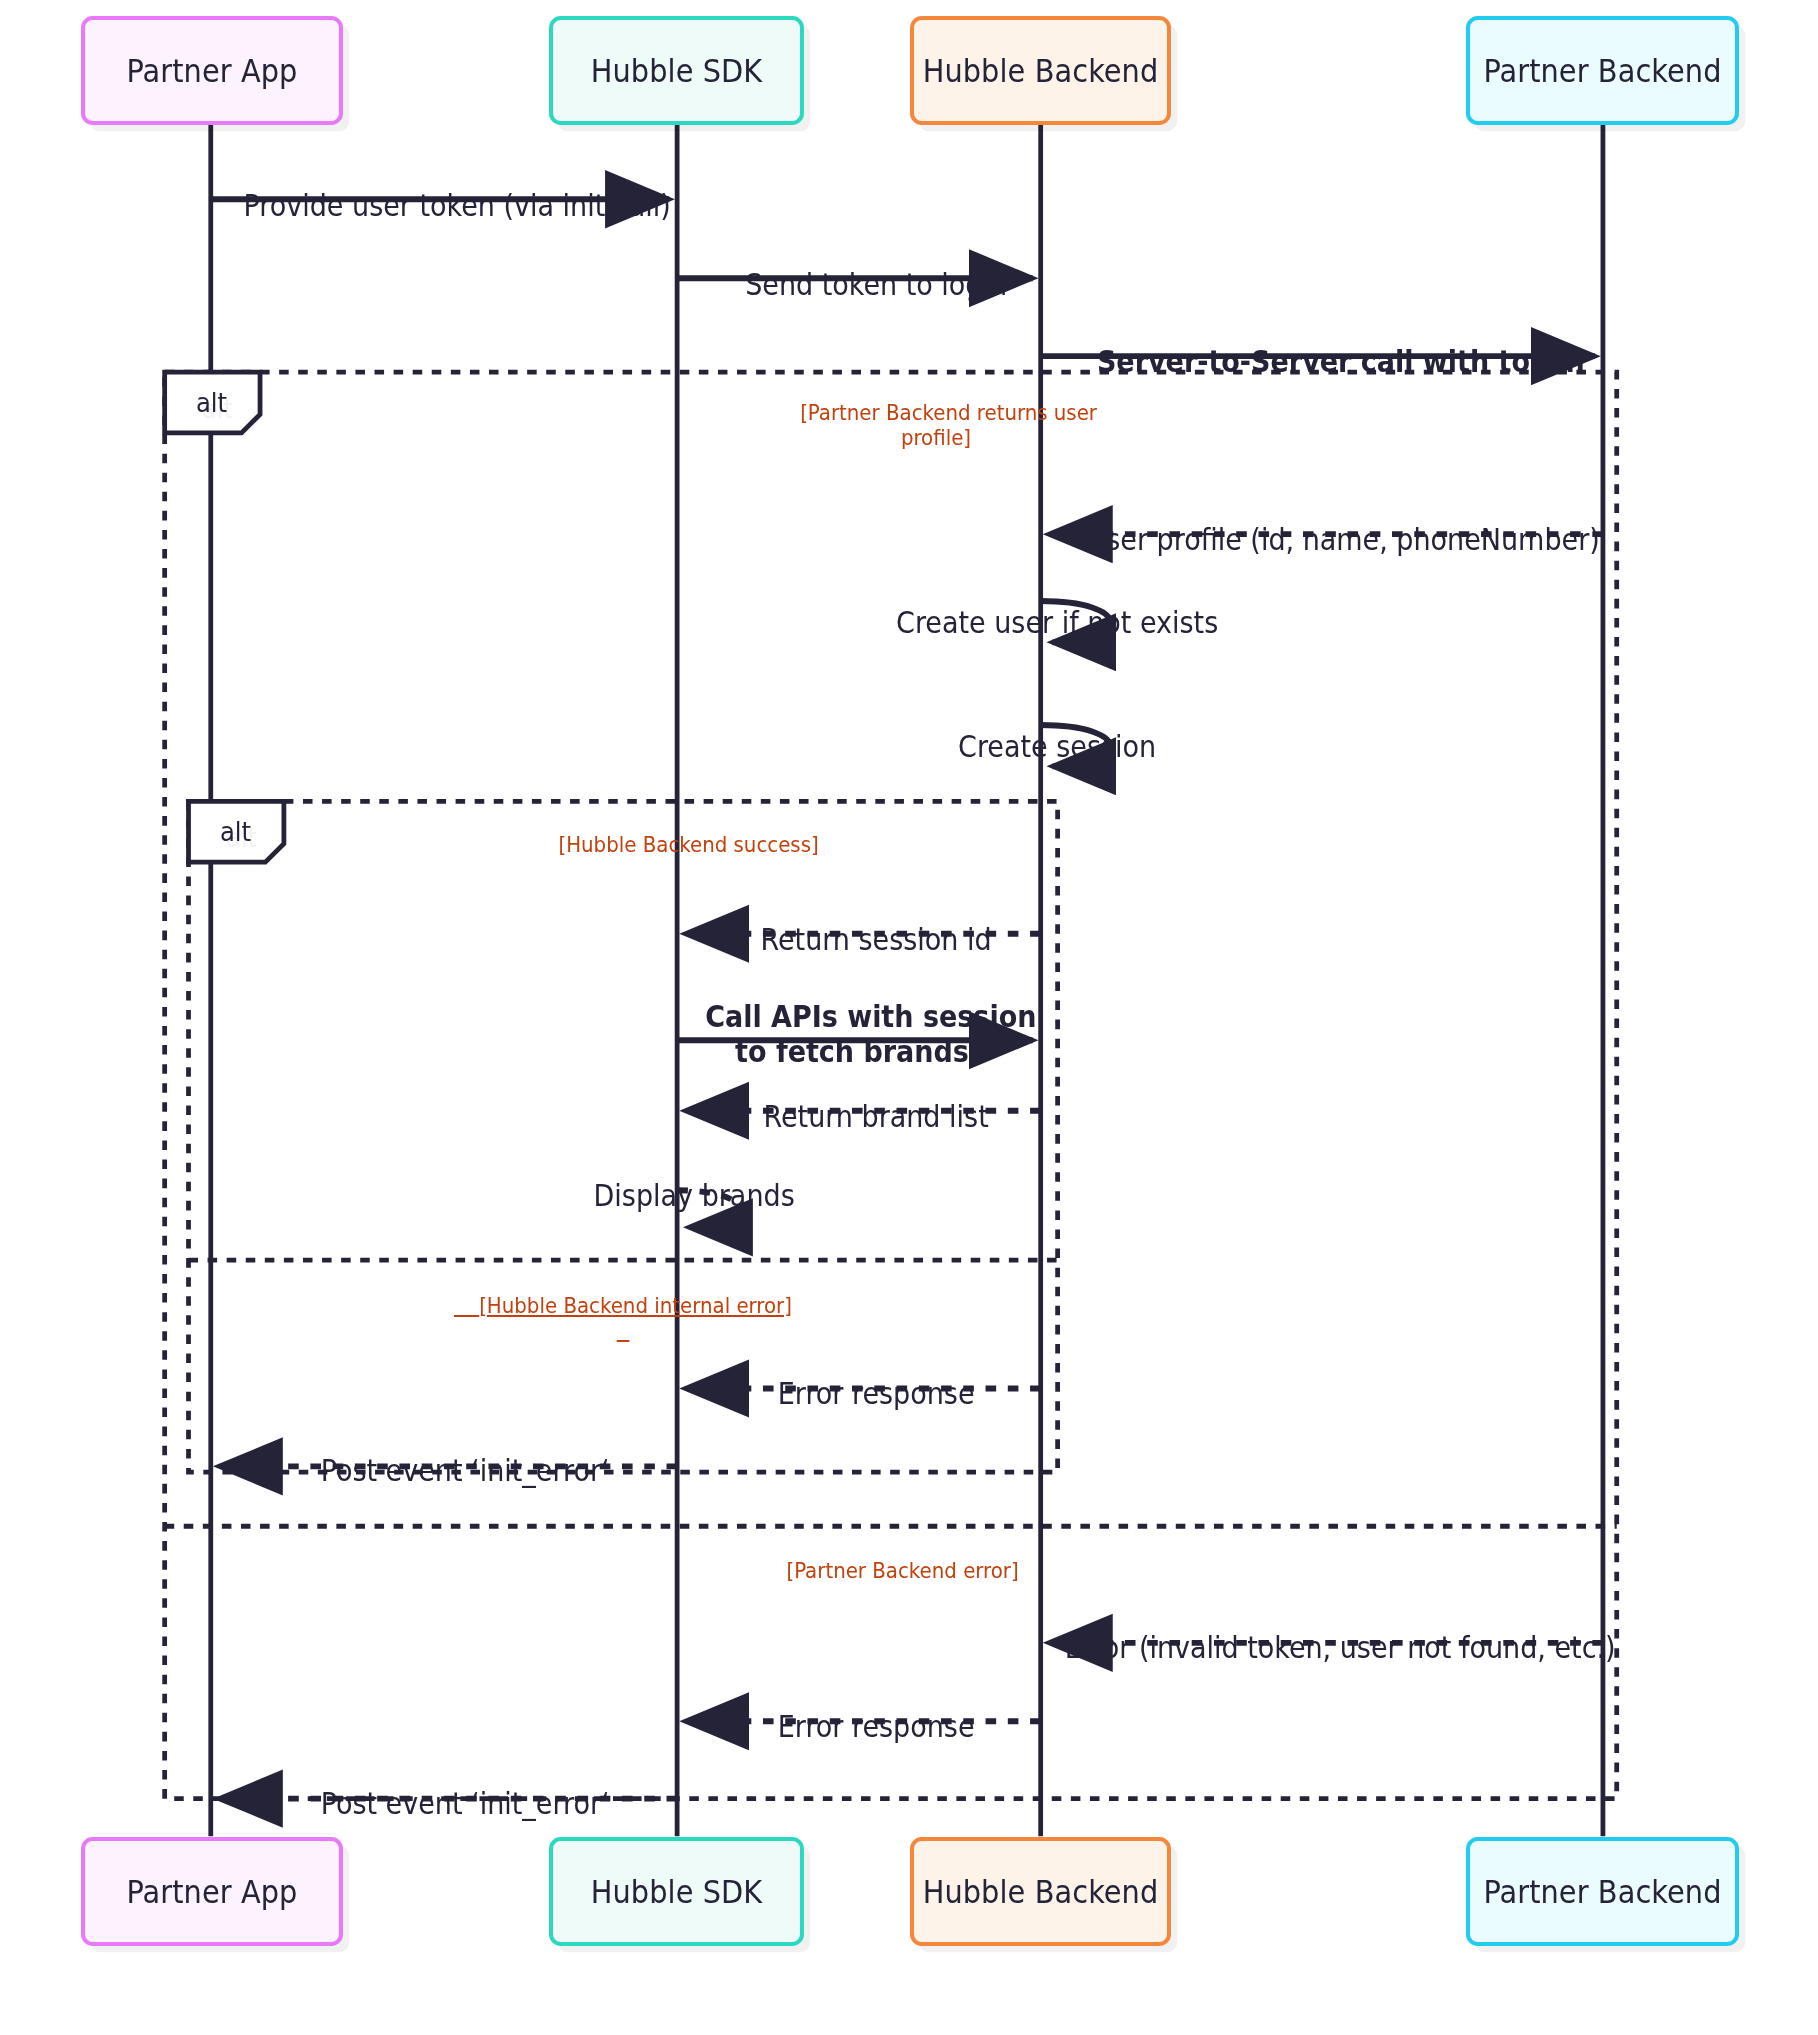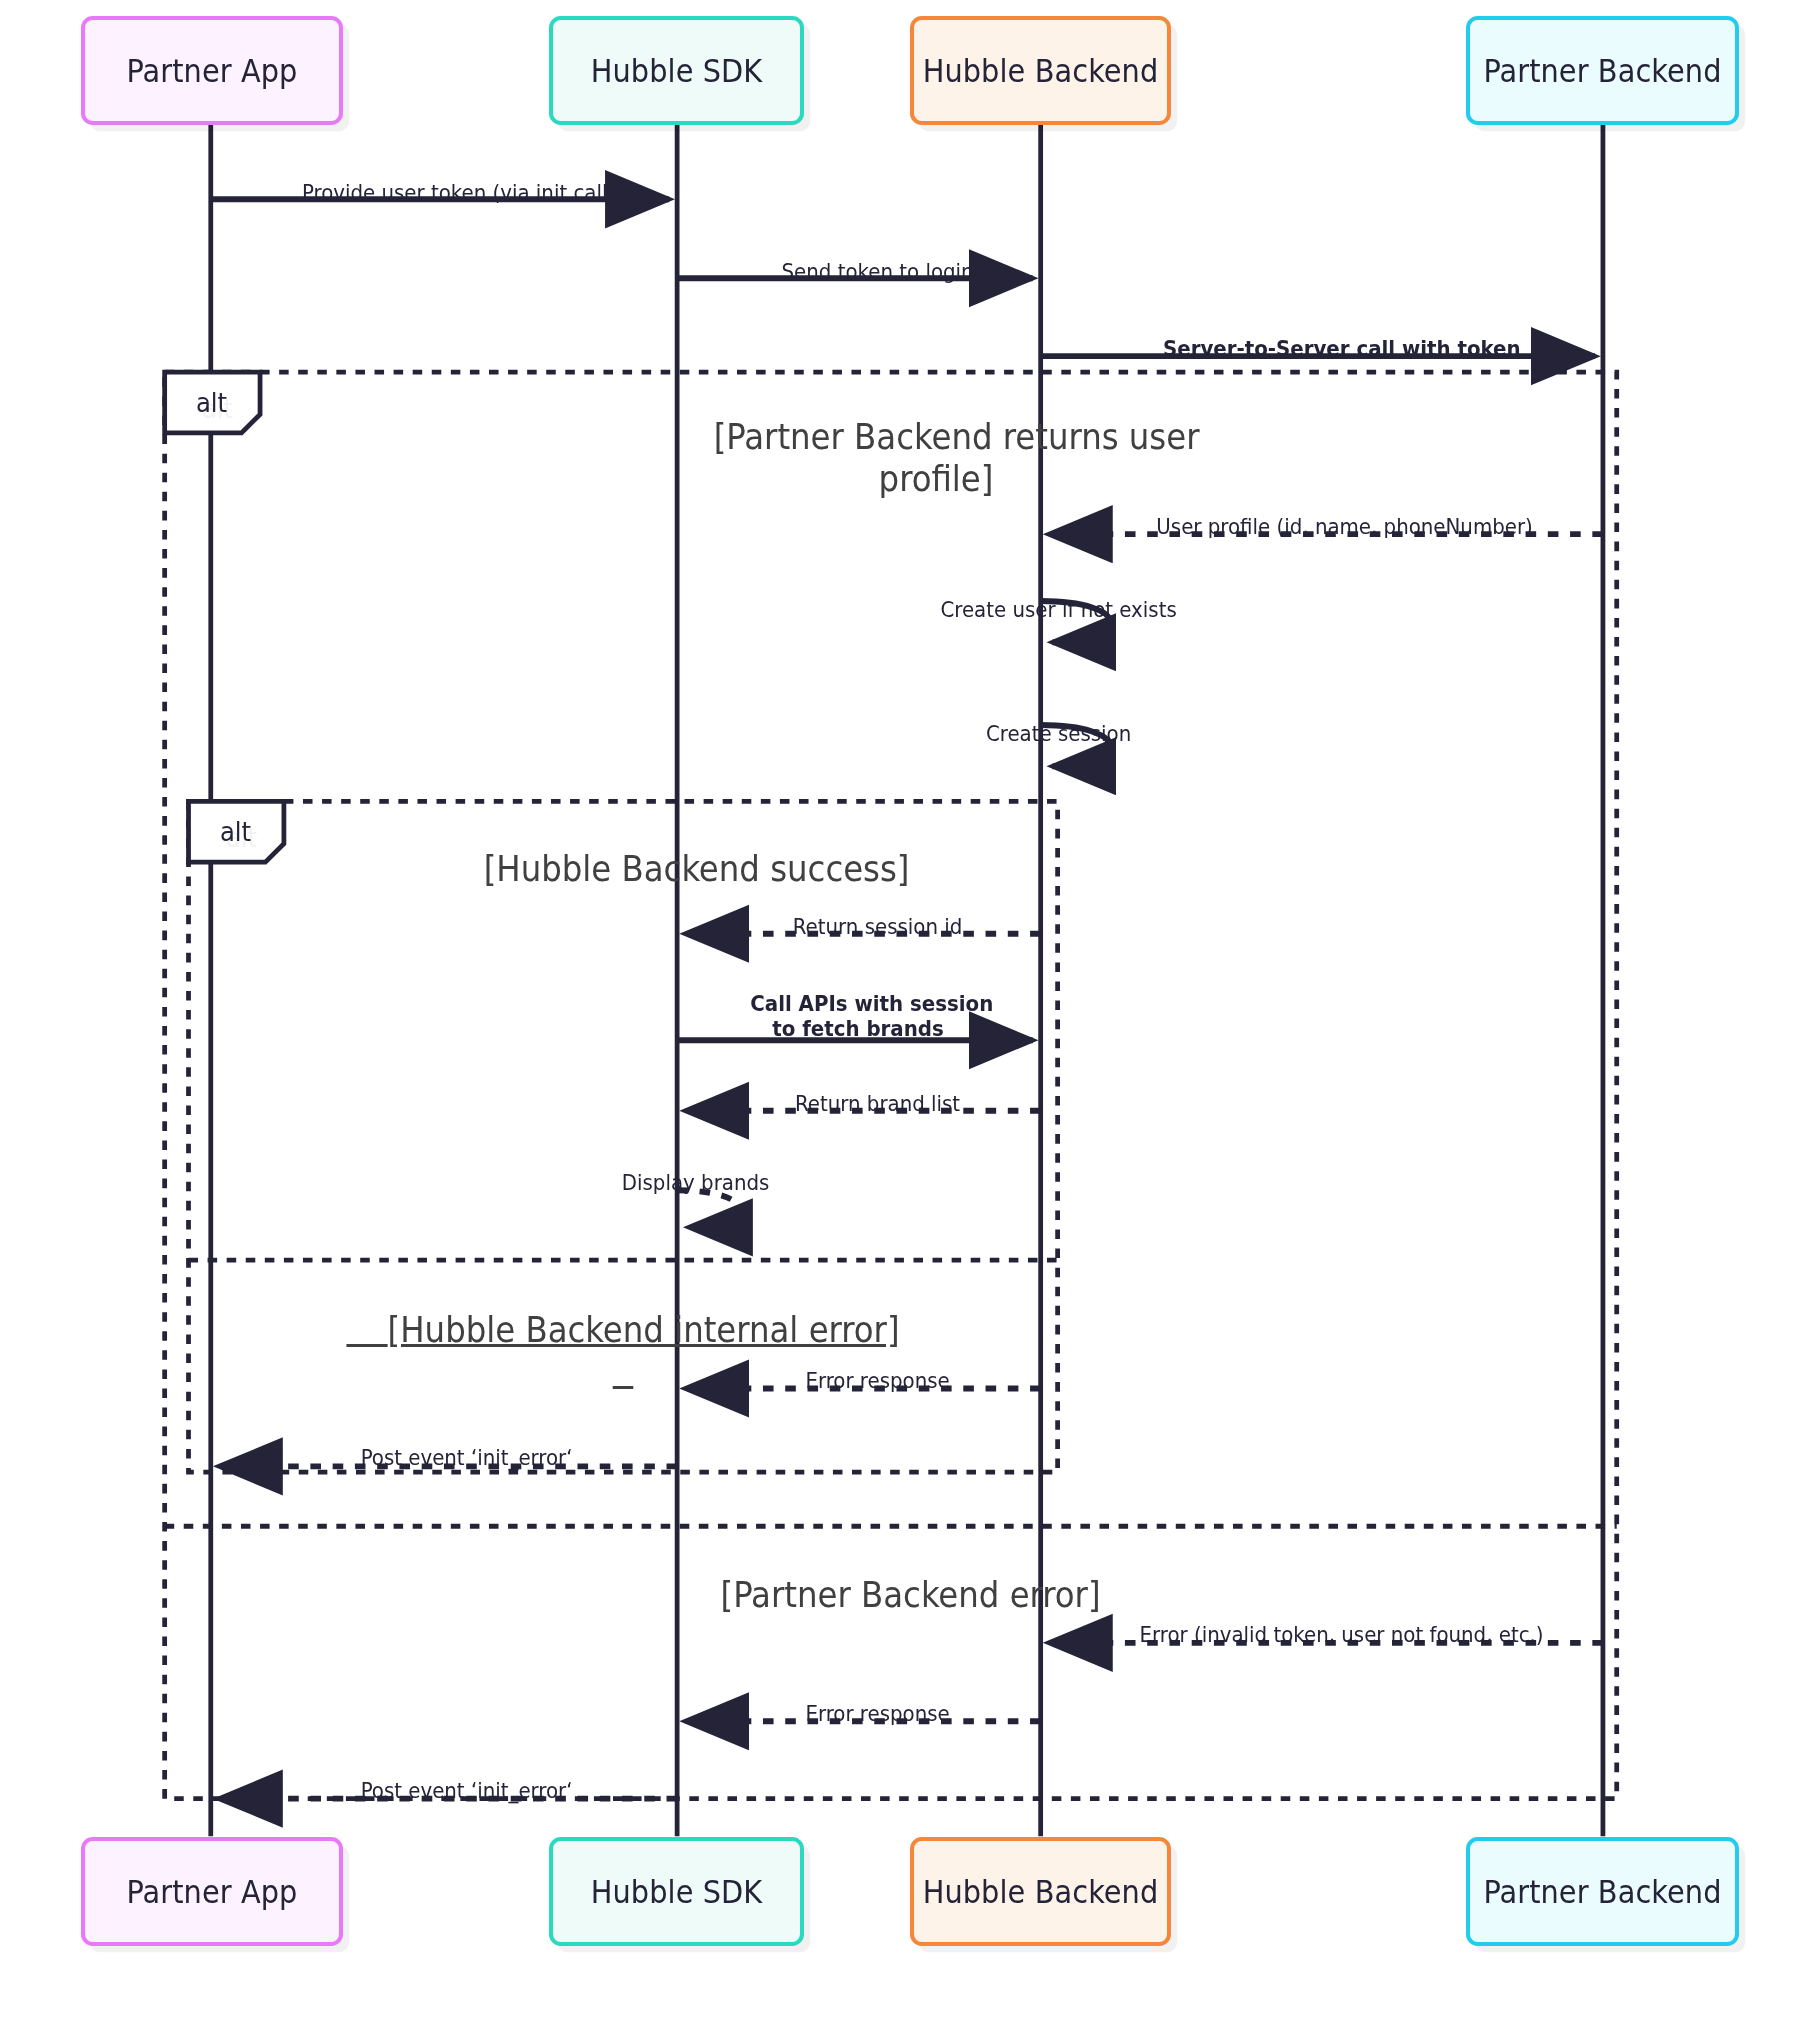--- a/index.html
+++ b/index.html
@@ -24,27 +24,26 @@
   
   .alt-tab{
     position:absolute;background:#ffffff;box-sizing:border-box;
     display:flex;align-items:center;justify-content:center;
     font-size:27px;color:#252338;
     filter:drop-shadow(6.4px 6.4px 0 rgba(0,0,0,0.05));
   }
 
   
   .msg-label{
-    position:absolute;font-size:22px;color:#252338;
+    position:absolute;font-size:30px;color:#252338;
     text-align:center;white-space:pre;line-height:1.16;
     transform:translateX(-50%);
-    margin-left:6px;
   }
   .cond-label{
-    position:absolute;font-size:36px;color:#404040;
+    position:absolute;font-size:22px;color:#c2410c;
     text-align:center;white-space:pre;line-height:1.16;
     transform:translateX(-50%);
   }
 </style>
 </head>
 <body>
 
 <div id="stage">
 
   <svg class="layer" viewBox="0 0 3431 3840">

